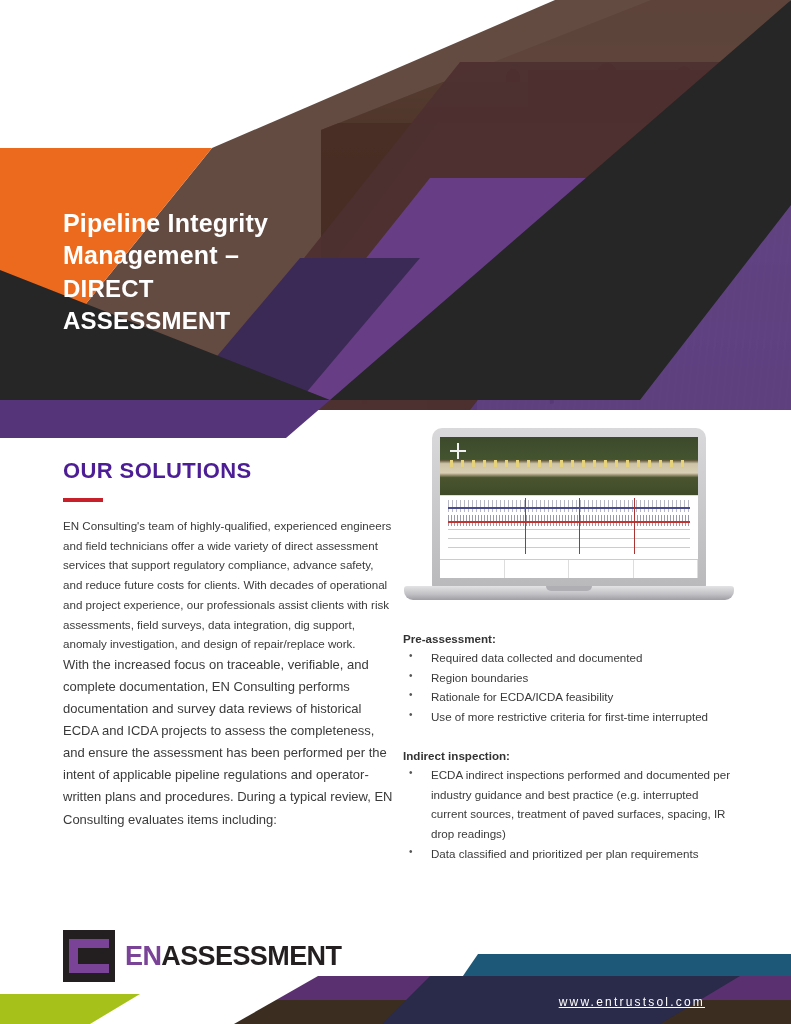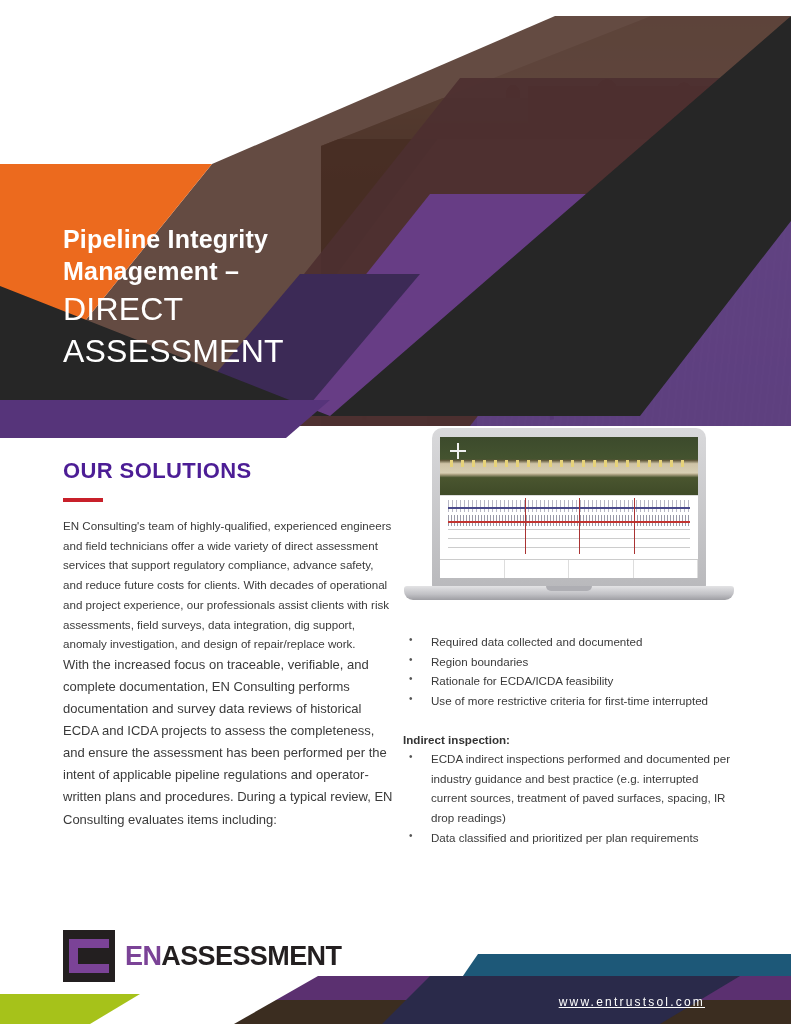--- a/index.html
+++ b/index.html
@@ -1,20 +1,20 @@
 <!DOCTYPE html>
 <html><head>
 <meta charset="utf-8">
 <style>
   html,body{margin:0;padding:0;background:#fff;}
   body{width:791px;height:1024px;position:relative;overflow:hidden;
        font-family:"Liberation Sans",sans-serif;color:#333;}
 
   
-  .banner{position:absolute;left:0;top:16px;width:791px;height:410px;overflow:hidden;background:#fff;}
+  .banner{position:absolute;left:0;top:0;width:791px;height:410px;overflow:hidden;background:#fff;}
 
   
   .photo{position:absolute;right:0;top:0;width:470px;height:410px;overflow:hidden;
          clip-path:polygon(330px 0,470px 0,470px 410px,0 410px,0 130px);}
   .ph-sky{position:absolute;left:0;top:0;width:100%;height:26%;
           background:linear-gradient(#c9c7c4,#d9d7d3);}
   .ph-far{position:absolute;left:0;top:20%;width:100%;height:12%;
           background:linear-gradient(#8e8a7d,#6e6a5c);}
   .ph-bridge{position:absolute;left:44%;top:17%;width:56%;height:9%;
           background:linear-gradient(#6d6a63,#4b4843);}
@@ -70,21 +70,21 @@
   .b-orange{background:#ec6a1e;clip-path:polygon(0 148px,0 410px,212px 148px);}
   .b-brown{background:#4a2d23;clip-path:polygon(212px 148px,0 410px,470px 410px,791px 0,555px 0);opacity:.86;}
   .b-dark{background:#262626;clip-path:polygon(0 270px,0 400px,640px 400px,791px 205px,791px 0,330px 400px);}
   .b-plum{background:#3c2a56;clip-path:polygon(180px 400px,300px 258px,420px 258px,300px 400px);}
   .b-violet{background:#6a3f8f;clip-path:polygon(253px 400px,430px 178px,660px 178px,480px 400px);opacity:.9;}
   .b-under{position:absolute;left:0;top:400px;width:791px;height:38px;background:#56347a;
            clip-path:polygon(0 0,330px 0,286px 38px,0 38px);}
 
   .ttl{position:absolute;left:63px;top:208px;width:420px;color:#fff;z-index:9;}
   .ttl .l1{font-size:25px;font-weight:bold;line-height:1.26;letter-spacing:.2px;}
-  .ttl .l2{font-size:32px;font-weight:normal;line-height:1.18;margin-top:4px;letter-spacing:.2px;}
+  .ttl .l2{font-size:24px;font-weight:bold;line-height:1.18;margin-top:4px;letter-spacing:.2px;}
 
   
   .colL{position:absolute;left:63px;top:458px;width:330px;}
   .h-sol{font-size:22px;font-weight:bold;color:#4c1d95;letter-spacing:.4px;}
   .rule{width:40px;height:4px;background:#c8202a;margin:14px 0 14px 0;}
   .para{font-size:11.6px;line-height:1.70;color:#3a3a3a;}
   .h-rev{font-size:11.6px;font-weight:bold;color:#d4232b;margin-top:20px;letter-spacing:.15px;}
   .para2{font-size:13px;line-height:1.70;color:#3a3a3a;}
 
   .colR{position:absolute;left:403px;top:632px;width:330px;}
@@ -221,20 +221,21 @@
 </div>
 
 <div class="colL">
   <div class="h-sol">OUR SOLUTIONS</div>
   <div class="rule"></div>
   <div class="para">EN Consulting's team of highly-qualified, experienced engineers and field technicians offer a wide variety of direct assessment services that support regulatory compliance, advance safety, and reduce future costs for clients. With decades of operational and project experience, our professionals assist clients with risk assessments, field surveys, data integration, dig support, anomaly investigation, and design of repair/replace work.</div>
   <div class="para2">With the increased focus on traceable, verifiable, and complete documentation, EN Consulting performs documentation and survey data reviews of historical ECDA and ICDA projects to assess the completeness, and ensure the assessment has been performed per the intent of applicable pipeline regulations and operator-written plans and procedures. During a typical review, EN Consulting evaluates items including:</div>
 </div>
 
 <div class="colR">
+  <div class="h-sub">Pre-assessment:</div>
   <ul class="bl">
     <li>Required data collected and documented</li>
     <li>Region boundaries</li>
     <li>Rationale for ECDA/ICDA feasibility</li>
     <li>Use of more restrictive criteria for first-time interrupted</li>
   </ul>
   <div class="gap"></div>
   <div class="h-sub">Indirect inspection:</div>
   <ul class="bl">
     <li>ECDA indirect inspections performed and documented per industry guidance and best practice (e.g. interrupted current sources, treatment of paved surfaces, spacing, IR drop readings)</li>

